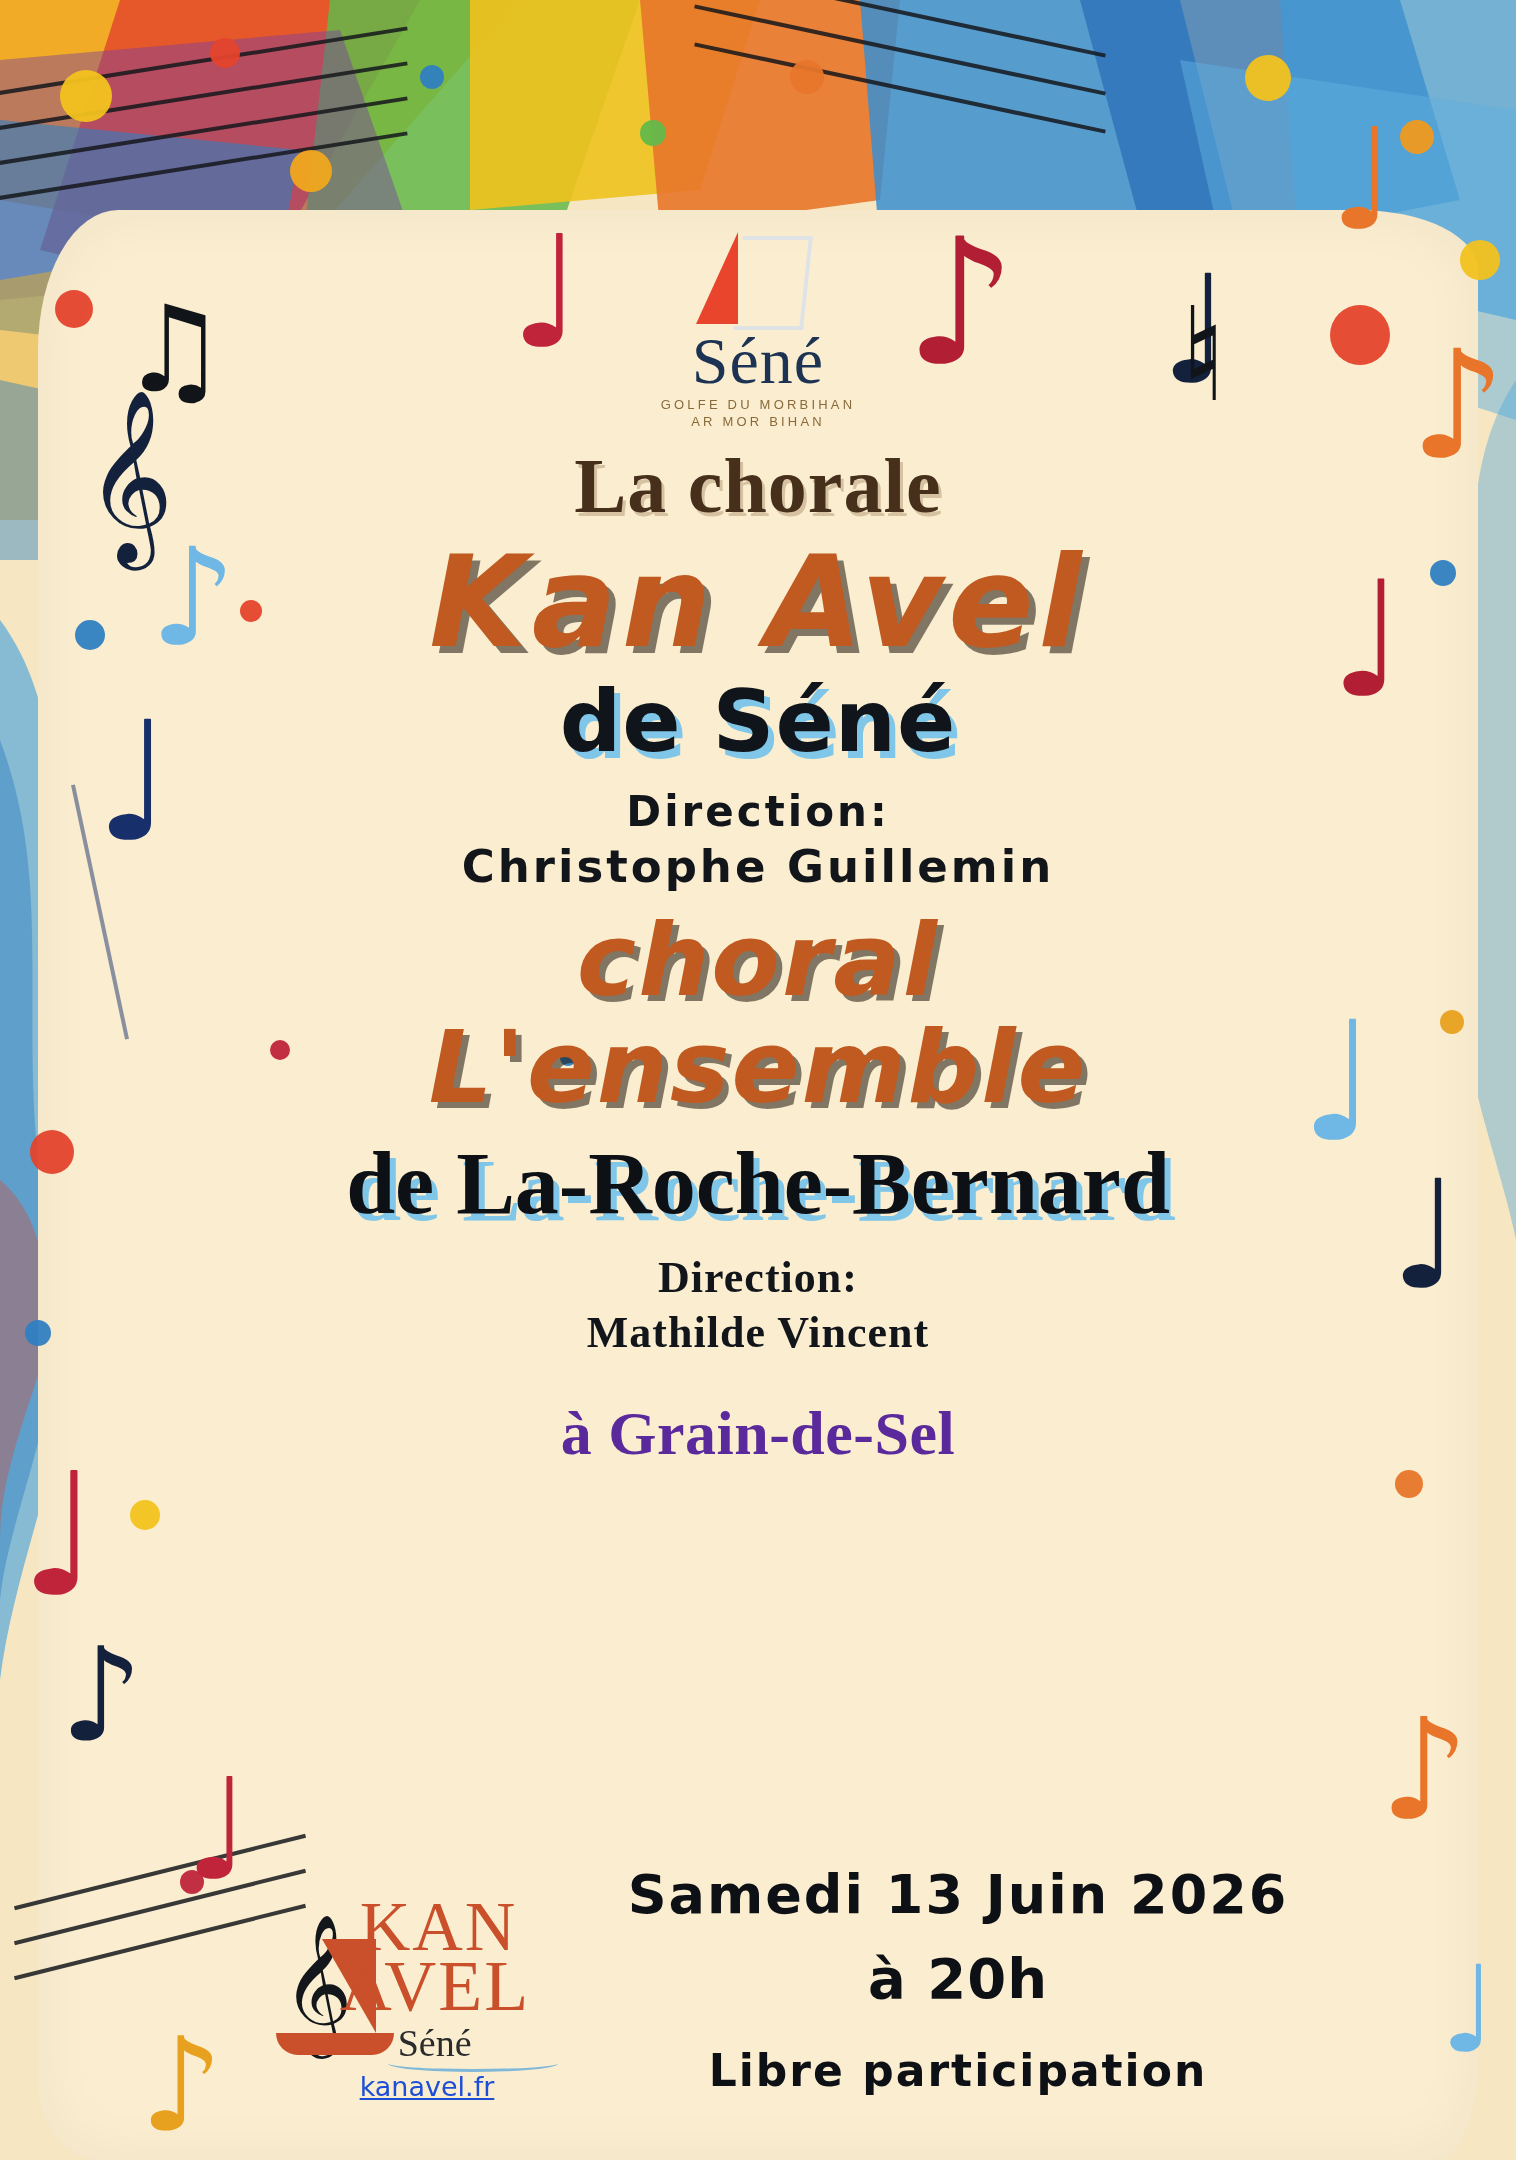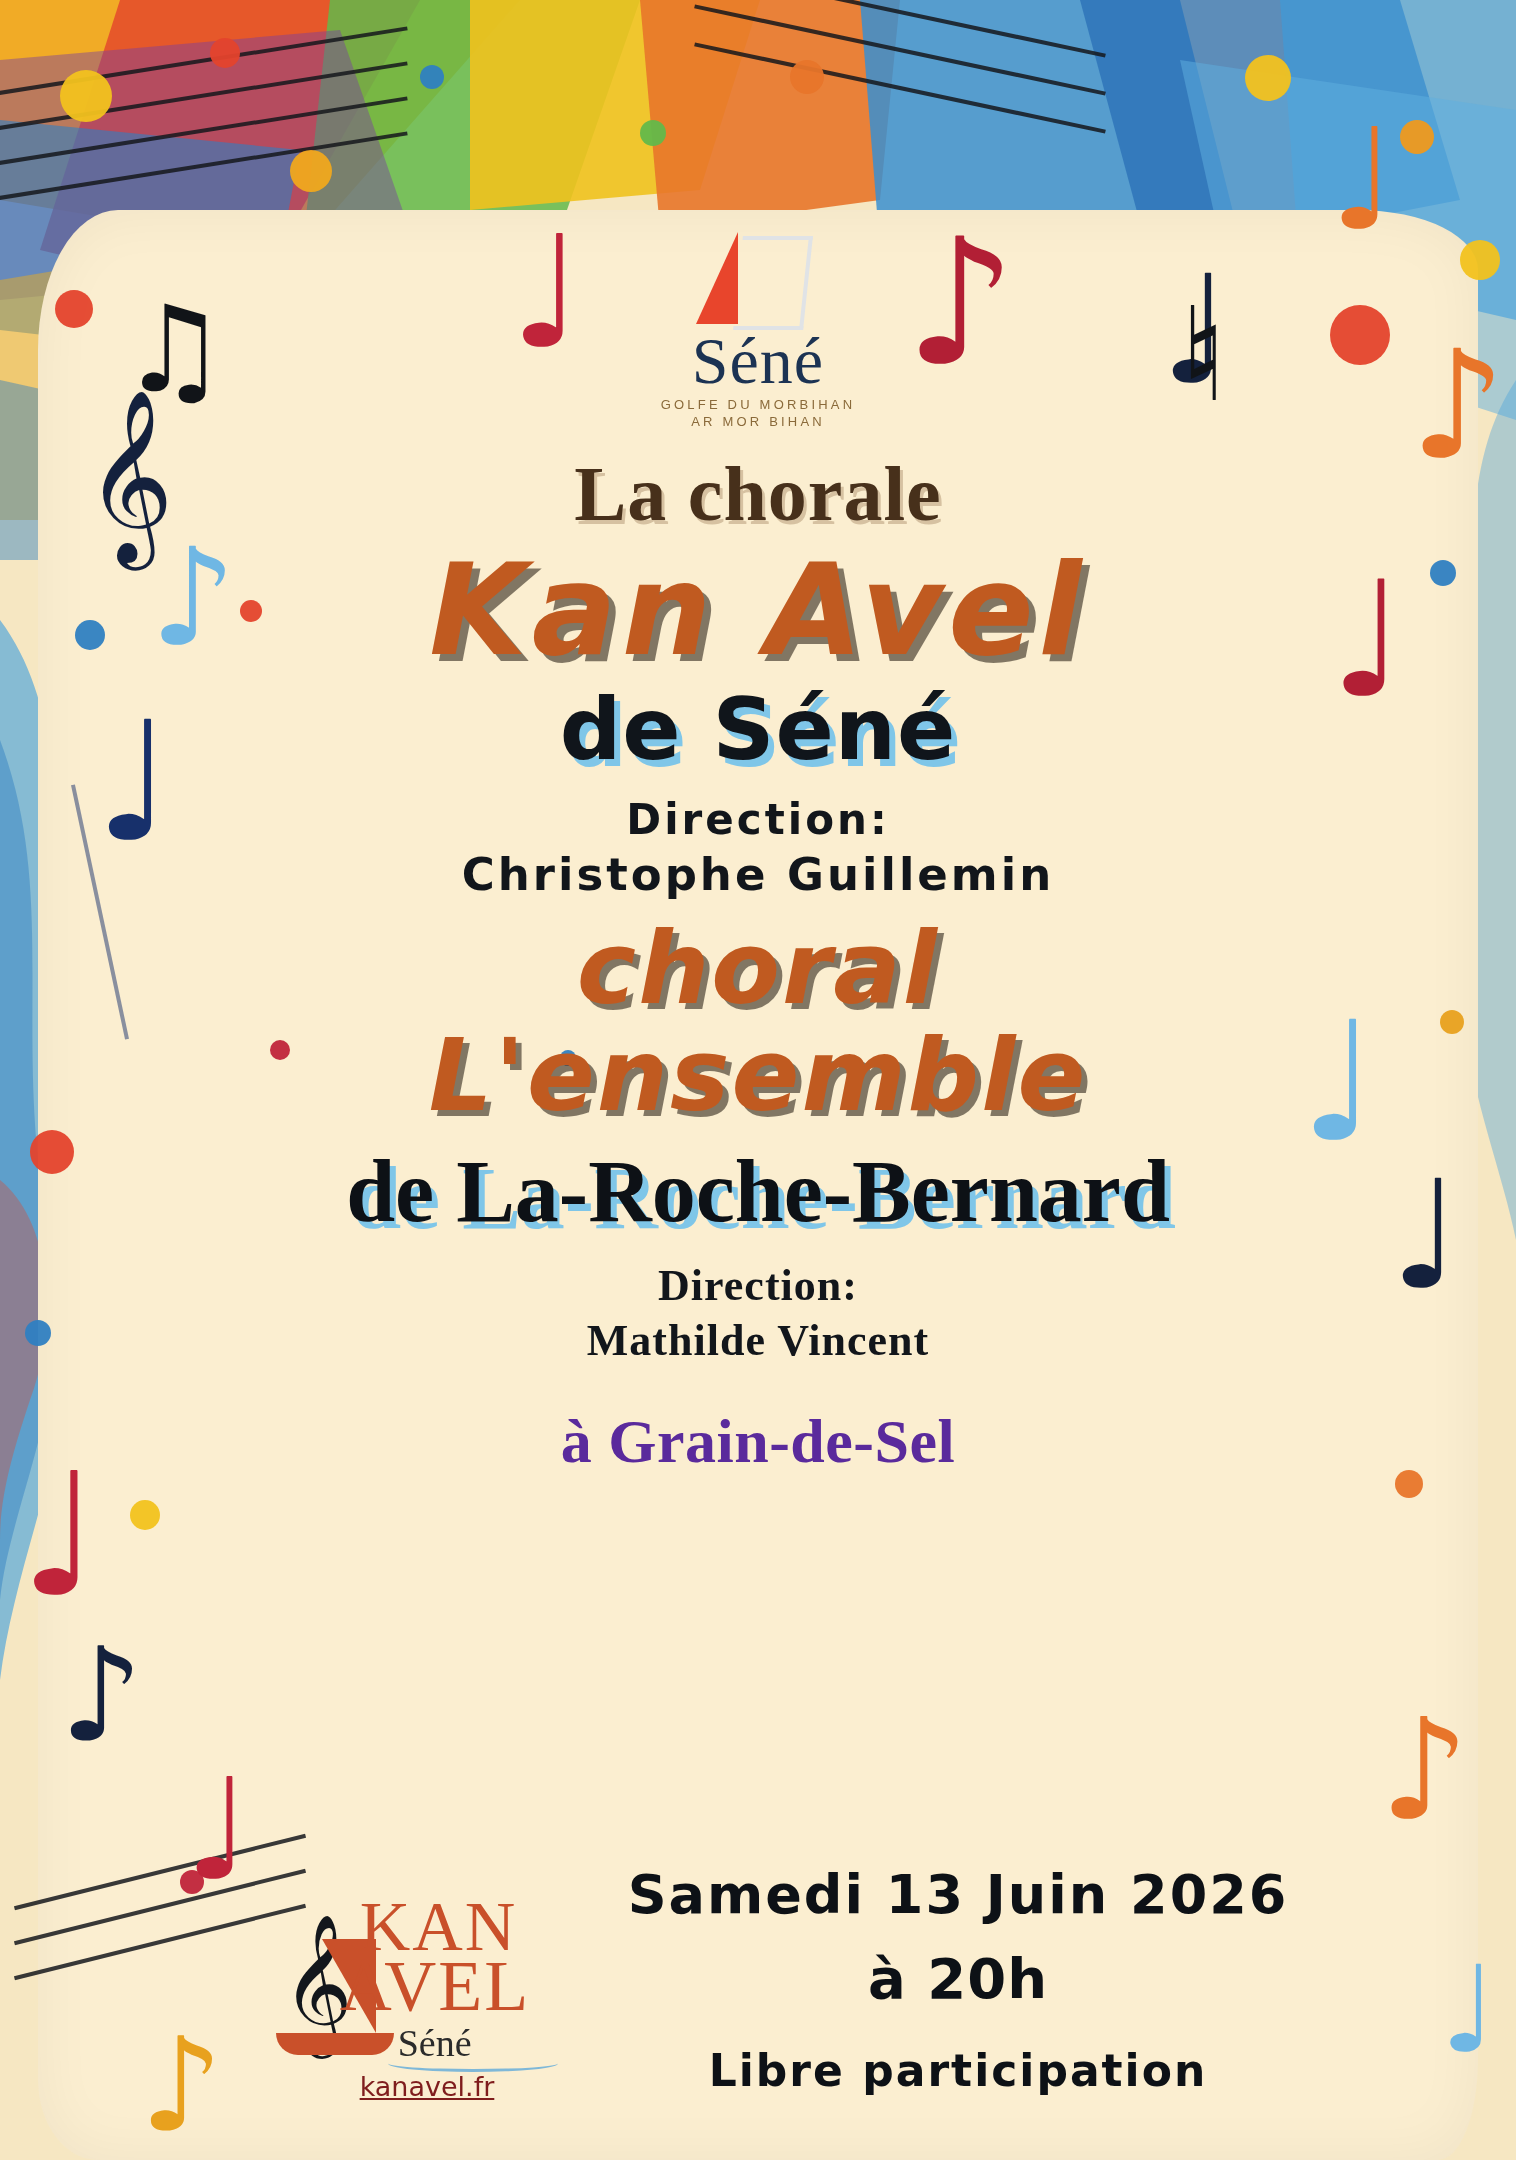--- a/index.html
+++ b/index.html
@@ -104,21 +104,21 @@
   .sene-sub1, .sene-sub2 {
     font-family: "Liberation Sans", sans-serif;
     font-size: 13px;
     letter-spacing: 3.2px;
     color: #8a6a3a;
     margin-top: 4px;
   }
   .sene-sub2 { margin-top: 2px; }
 
   .line-chorale {
-    margin-top: 20px;
+    margin-top: 12px;
     font-family: "Liberation Serif", serif;
     font-weight: bold;
     font-size: 78px;
     color: #47301b;
     text-shadow: 3px 4px 0 rgba(120,80,40,0.28);
     letter-spacing: 1px;
   }
 
   .title-kanavel {
     margin-top: 6px;
@@ -251,21 +251,21 @@
     font-family: "Liberation Serif", serif;
     font-size: 38px;
     color: #2b2b2b;
   }
   .kl-url {
     position: absolute;
     left: 92px;
     top: 184px;
     font-family: "DejaVu Sans", sans-serif;
     font-size: 27px;
-    color: #7f1d1d;
+    color: #1d4ed8;
     text-decoration: underline;
   }
   .kl-boat {
     position: absolute;
     left: 8px;
     top: 42px;
     width: 120px;
     height: 140px;
   }
   .kl-boat .hull {

